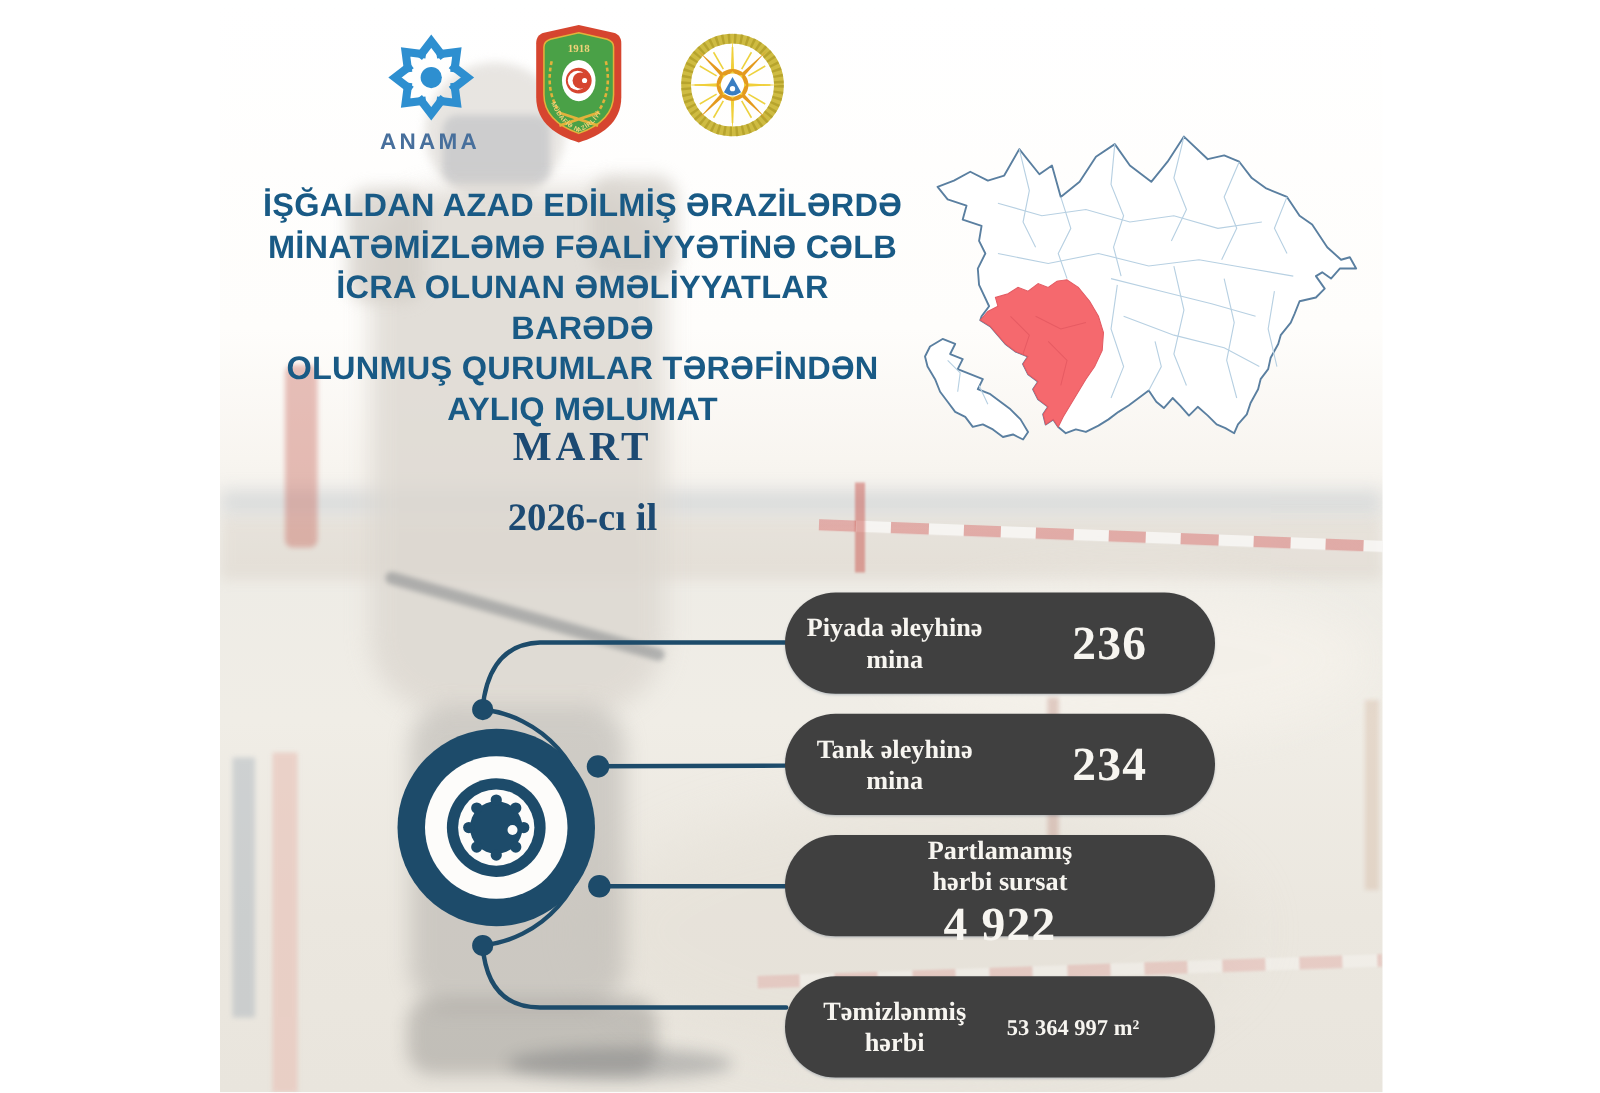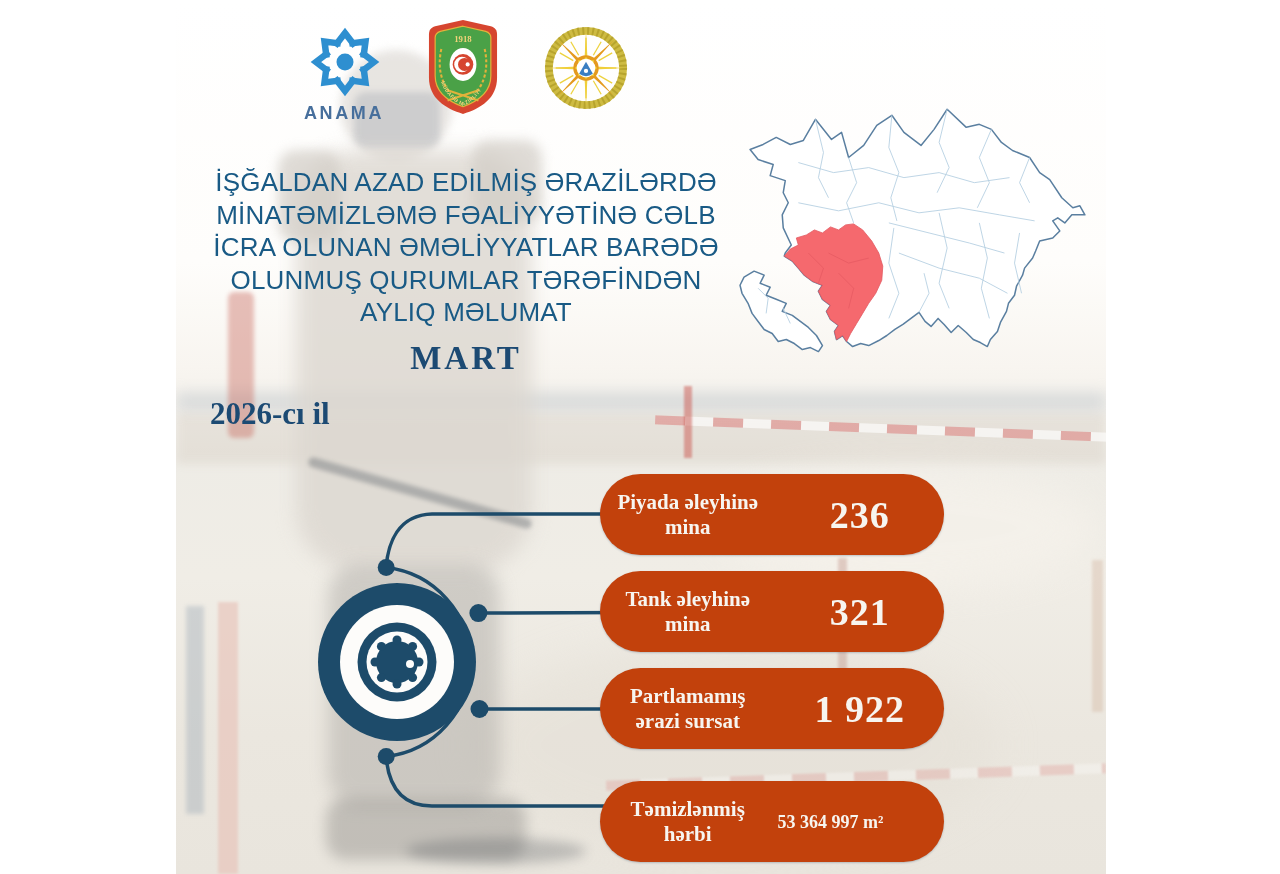--- a/index.html
+++ b/index.html
@@ -29,30 +29,30 @@
   .boots{left:150px;top:798px;width:200px;height:62px;background:#6f6d6a;opacity:.32;filter:blur(7px);border-radius:20px;}
   .rod{left:128px;top:488px;width:232px;height:10px;background:#5d646b;opacity:.38;transform:rotate(16deg);filter:blur(2px);border-radius:5px;}
   .coil{left:230px;top:838px;width:180px;height:26px;background:#4a4f55;opacity:.28;border-radius:50%;filter:blur(6px);}
   .pinkstake{left:42px;top:602px;width:20px;height:272px;background:#e8c0b6;opacity:.6;filter:blur(1.5px);}
   .graypost{left:10px;top:606px;width:18px;height:208px;background:#9aa7b4;opacity:.38;filter:blur(2px);}
   .redstake1{left:508px;top:386px;width:8px;height:72px;background:#cc5a52;opacity:.5;filter:blur(1px);}
   .redstake2{left:662px;top:558px;width:9px;height:140px;background:#b57c70;opacity:.32;filter:blur(1.5px);}
   .woodstake{left:916px;top:560px;width:11px;height:152px;background:#c9a186;opacity:.28;filter:blur(1.5px);}
 
   
-  .title-block{left:210px;top:166px;width:512px;text-align:center;
-    font-weight:400;font-size:26px;line-height:32.5px;letter-spacing:.2px;color:#195a85;}
+  .title-block{left:210px;top:148px;width:512px;text-align:center;
+    font-weight:700;font-size:26px;line-height:32.5px;letter-spacing:.2px;color:#195a85;}
   .month{left:210px;top:340px;width:512px;text-align:center;
     font-family:"Liberation Serif","DejaVu Serif",serif;font-weight:700;font-size:33px;letter-spacing:3px;color:#1c4a73;}
-  .year{left:210px;top:396px;width:512px;
+  .year{left:210px;top:396px;width:512px;text-align:center;
     font-family:"Liberation Serif","DejaVu Serif",serif;font-weight:700;font-size:31px;color:#1c4a73;}
   .anama-text{font-weight:700;letter-spacing:2.6px;fill:#476f9c;font-size:18px;}
 
   
-  .pill{position:absolute;left:600px;width:344px;height:81px;background:#c2410c;border-radius:42px;
+  .pill{position:absolute;left:628px;width:344px;height:81px;background:#404040;border-radius:42px;
     display:flex;align-items:center;color:#f7f5f0;z-index:6;box-shadow:0 1px 2px rgba(30,60,90,.25);}
   .pill-label{flex:0 0 51%;text-align:center;
     font-family:"Liberation Serif","DejaVu Serif",serif;font-weight:700;font-size:21px;line-height:25px;}
   .pill-value{flex:1;text-align:center;
     font-family:"Liberation Serif","DejaVu Serif",serif;font-weight:700;font-size:38px;letter-spacing:1px;}
   .pill-value-lines{flex:1;text-align:left;padding-left:2px;
     font-family:"Liberation Serif","DejaVu Serif",serif;font-weight:700;font-size:18px;line-height:30px;}
   .connector{left:295px;top:448px;z-index:5;}
 </style>
 </head>
@@ -237,29 +237,29 @@
         <div>mina</div>
     </div>
     <div class="pill-value">236</div>
   </div>
 
   <div class="pill" style="top:571px;">
     <div class="pill-label">
       <div>Tank əleyhinə</div>
         <div>mina</div>
     </div>
-    <div class="pill-value">321</div>
-  </div>
-
-  <div class="pill" style="top:668px;">
+    <div class="pill-value">234</div>
+  </div>
+
+  <div class="pill" style="top:668px;flex-direction:column;">
     <div class="pill-label">
       <div>Partlamamış</div>
-        <div>ərazi sursat</div>
-    </div>
-    <div class="pill-value">1 922</div>
+        <div>hərbi sursat</div>
+    </div>
+    <div class="pill-value">4 922</div>
   </div>
 
   <div class="pill" style="top:765px;margin-top:16px;">
     <div class="pill-label">
       <div>Təmizlənmiş</div>
         <div>hərbi</div>
     </div>
     <div class="pill-value-lines">
       <div>53 364 997 m²</div>
     </div>

